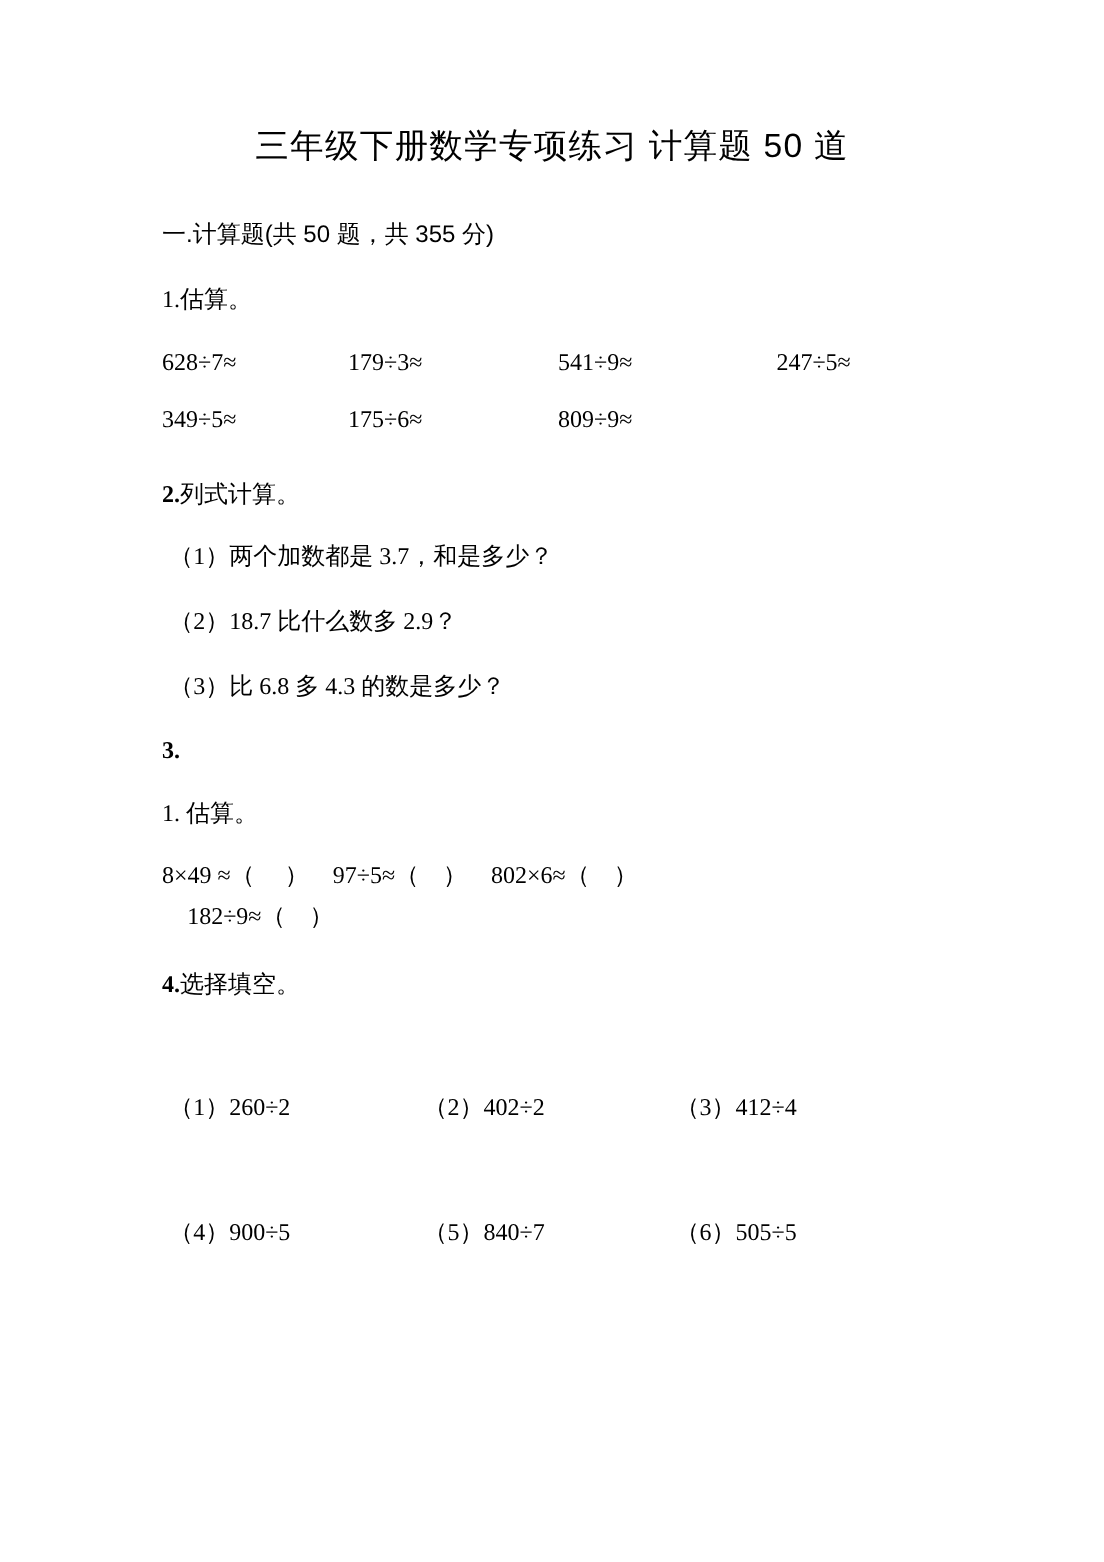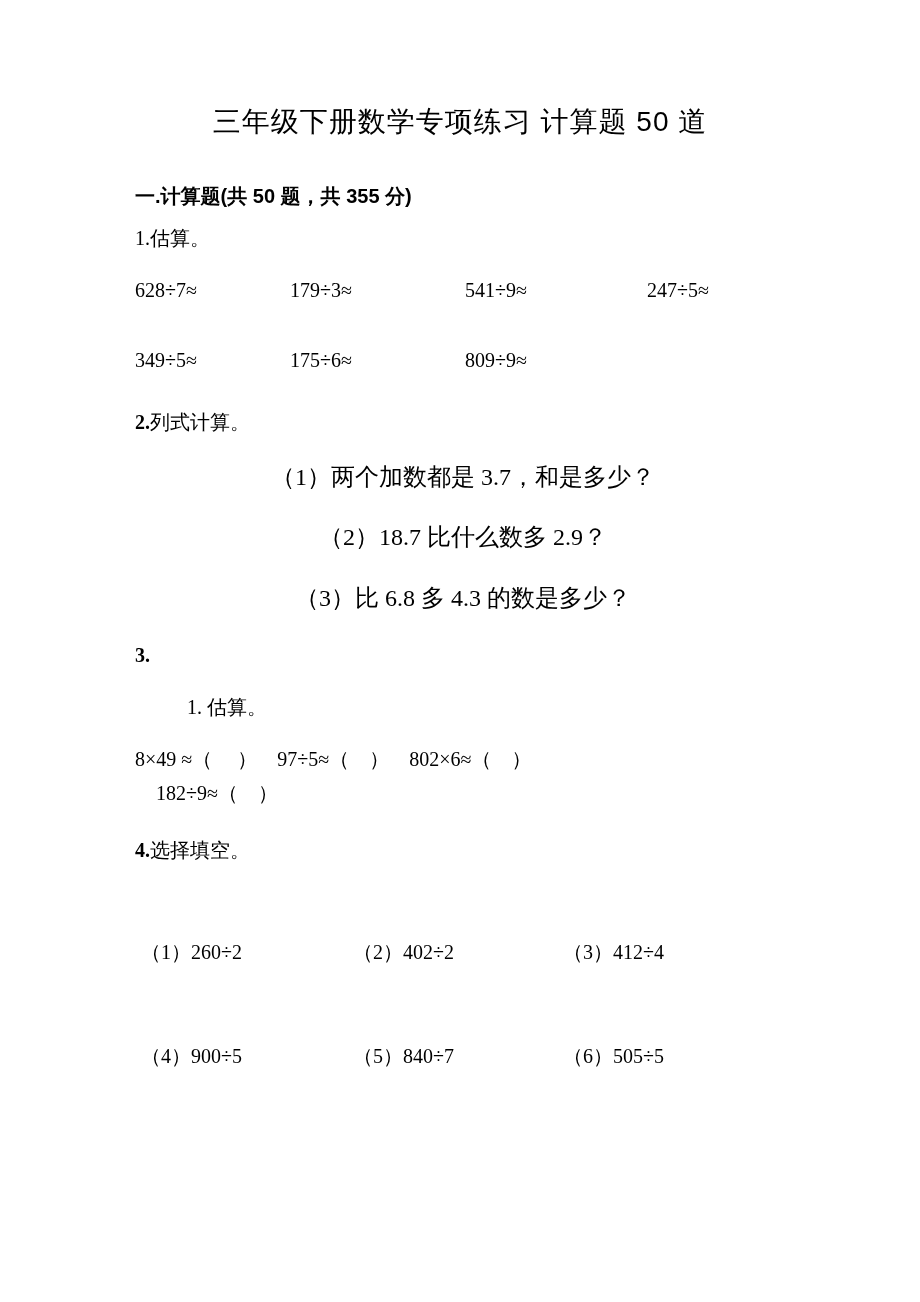--- a/index.html
+++ b/index.html
@@ -20,23 +20,23 @@
     .title {
       font-family: "SimHei", "黑体", "Microsoft YaHei", sans-serif;
       font-size: 28px;
       font-weight: normal;
       text-align: center;
       margin-bottom: 35px;
       letter-spacing: 1px;
     }
     .section-header {
       font-family: "SimHei", "黑体", "Microsoft YaHei", sans-serif;
-      font-weight: bold;
+      font-weight: normal;
       font-size: 20px;
-      margin-bottom: 10px;
+      margin-bottom: 22px;
     }
     .problem-header {
       font-size: 20px;
       margin-bottom: 20px;
     }
     .problem-header .num {
       font-family: "Times New Roman", serif;
     }
     .problem-header .label {
       font-family: "SimSun", "宋体", serif;
@@ -44,36 +44,34 @@
     .problem-header-bold {
       margin-bottom: 20px;
     }
     .problem-header-bold .num {
       font-family: "Times New Roman", serif;
       font-weight: bold;
     }
     .estimate-grid {
       display: grid;
       grid-template-columns: 155px 175px 182px auto;
-      row-gap: 38px;
+      row-gap: 16px;
       margin-bottom: 30px;
       font-family: "Times New Roman", serif;
       font-size: 20px;
     }
     .sub-item {
       margin-bottom: 22px;
       margin-left: 6px;
-      font-size: 24px;
-      text-align: center;
+      font-size: 20px;
     }
     .sub-item .text {
       font-family: "SimSun", "宋体", serif;
     }
     .indent-line {
-      margin-left: 52px;
       margin-bottom: 20px;
       font-size: 20px;
     }
     .indent-line .num {
       font-family: "Times New Roman", serif;
     }
     .p3-line1 {
       font-family: "Times New Roman", serif;
       font-size: 20px;
       margin-bottom: 2px;

